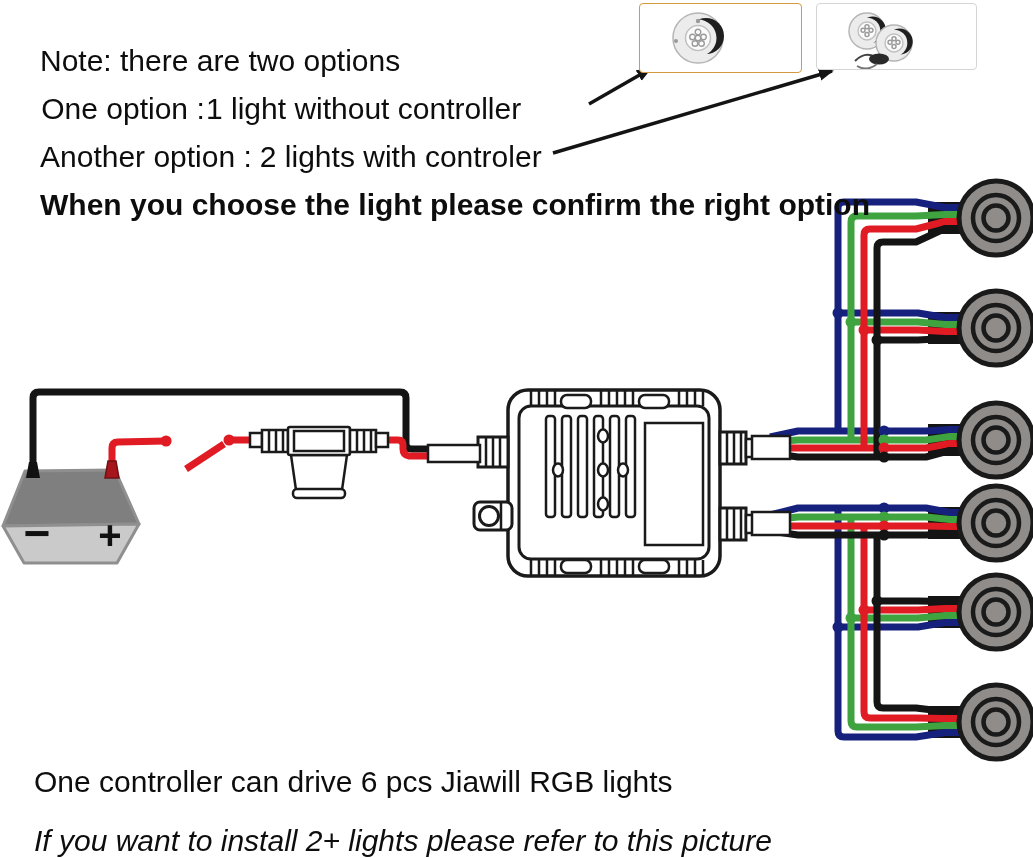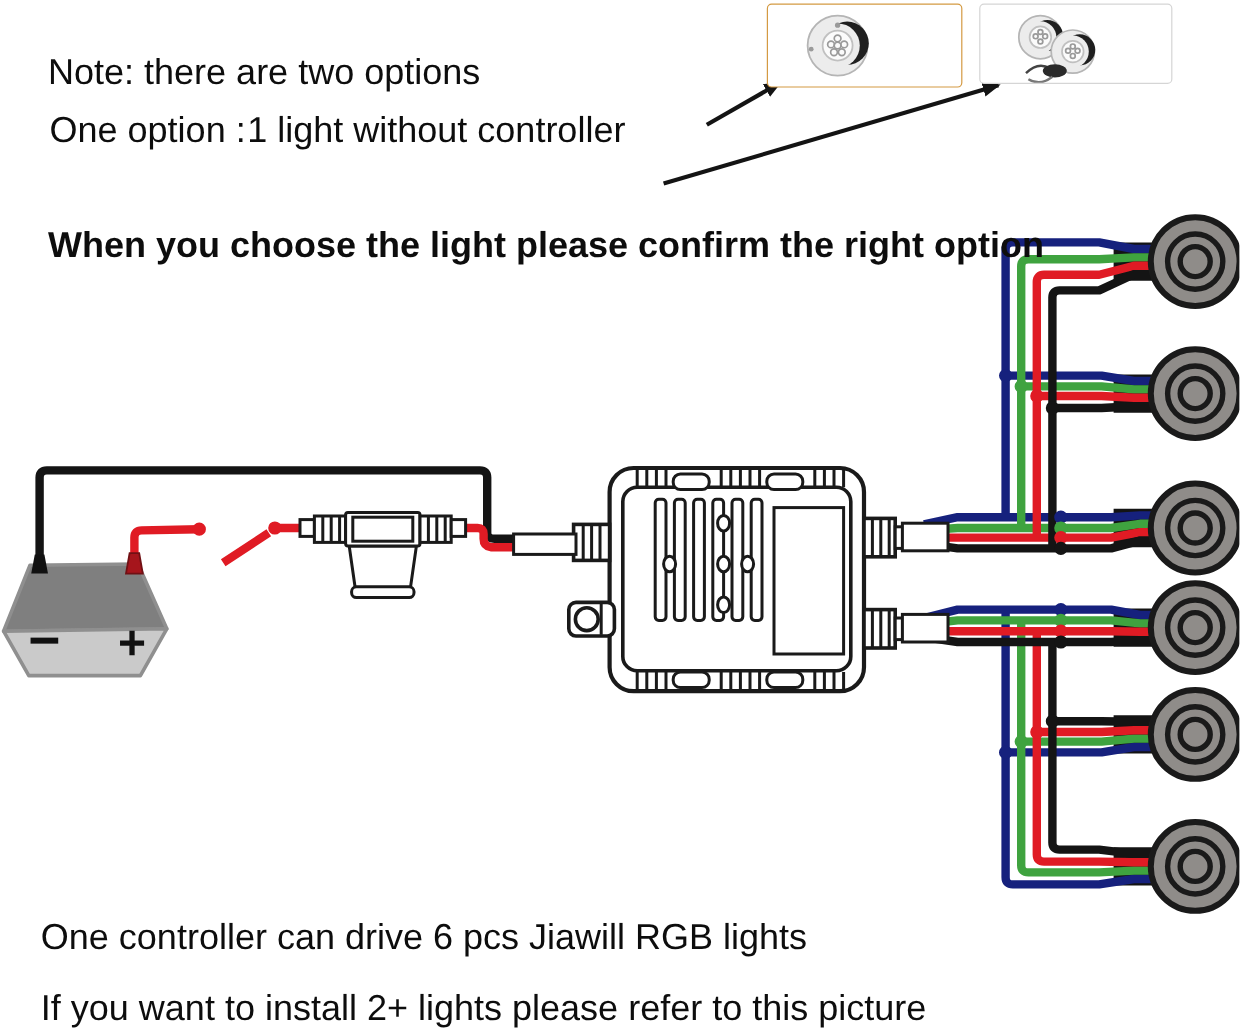--- a/index.html
+++ b/index.html
@@ -4,21 +4,21 @@
 <style>
   html,body{margin:0;padding:0;background:#ffffff;}
   .page{position:relative;width:1033px;height:858px;overflow:hidden;background:#fff;
         font-family:"Liberation Sans",sans-serif;}
   .tl{position:absolute;left:40px;font-size:30px;line-height:1.1;color:var(--text,#0d0d0d);white-space:nowrap;}
   .l1{top:44px;}
   .l2{top:92px;text-align:center;}
   .l3{top:140px;}
   .l4{top:188px;font-weight:bold;}
   .f1{top:765px;left:34px;}
-  .f2{top:824px;left:34px;}
+  .f2{top:824px;left:34px;font-style:italic;}
   .opt1lbl{display:inline-block;width:166px;}
   .opt2lbl{margin-right:8px;}
   .thumb{position:absolute;background:#fff;border-radius:4px;}
   .thumb1{left:639px;top:3px;width:161px;height:68px;border:1.5px solid var(--thumb1-border,#d49a42);}
   .thumb2{left:816px;top:3px;width:159px;height:65px;border:1.5px solid var(--thumb2-border,#d5d5d5);}
   svg.diagram{position:absolute;left:0;top:0;}
   .wire{fill:none;stroke-linejoin:round;stroke-linecap:butt;stroke-width:7;}
   .w-blue{stroke:var(--wire-blue,#16217d);}
   .w-green{stroke:var(--wire-green,#3fa33f);}
   .w-red{stroke:var(--wire-red,#e01b24);}
@@ -239,18 +239,19 @@
       <g>
         <path d="M38 57 Q48 47 58 53" fill="none" stroke="#444" stroke-width="2"></path>
         <ellipse cx="62" cy="55" rx="10" ry="5.5" fill="#2a2a2a"></ellipse>
         <path d="M40 62 Q50 68 60 60" fill="none" stroke="#777" stroke-width="2"></path>
       </g>
     </svg>
   </div>
 
   <div class="tl l1">Note: there are two options</div>
   <div class="tl l2"><span class="opt1lbl">One option :</span><span>1 light without controller</span></div>
+  <div class="tl l3"><span class="opt2lbl">Another option :</span><span>2 lights with controler</span></div>
   <div class="tl l4">When you choose the light please confirm the right option</div>
 
   <div class="tl f1">One controller can drive 6 pcs Jiawill RGB lights</div>
   <div class="tl f2">If you want to install 2+ lights please refer to this picture</div>
 
 </div>
 
 </body></html>

